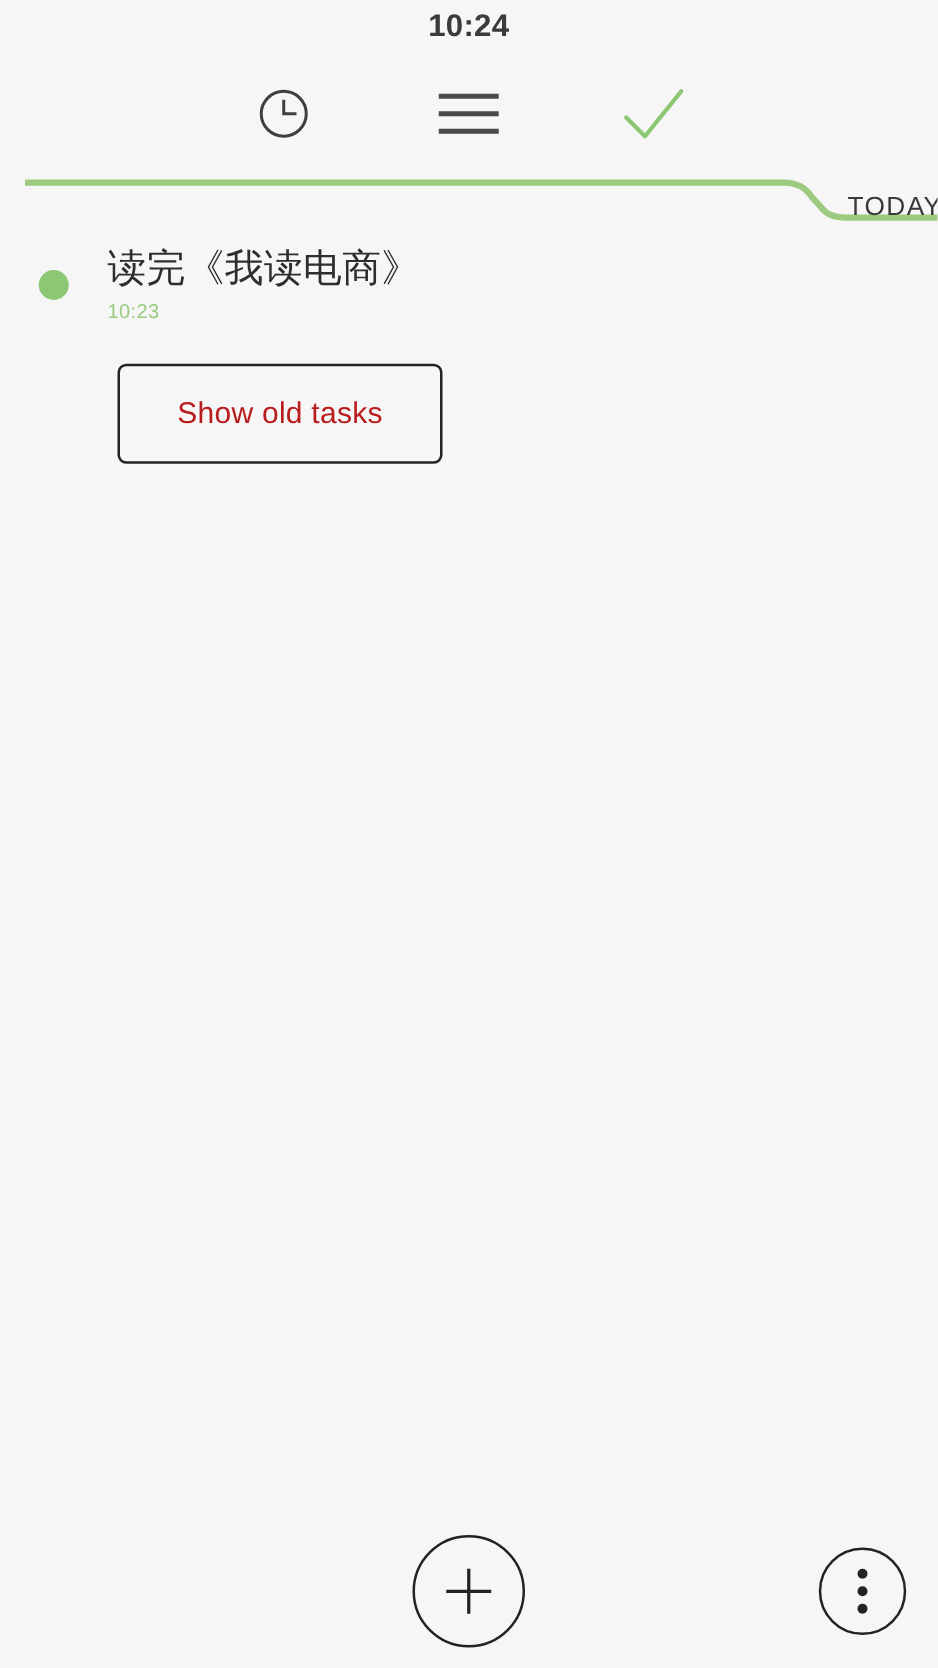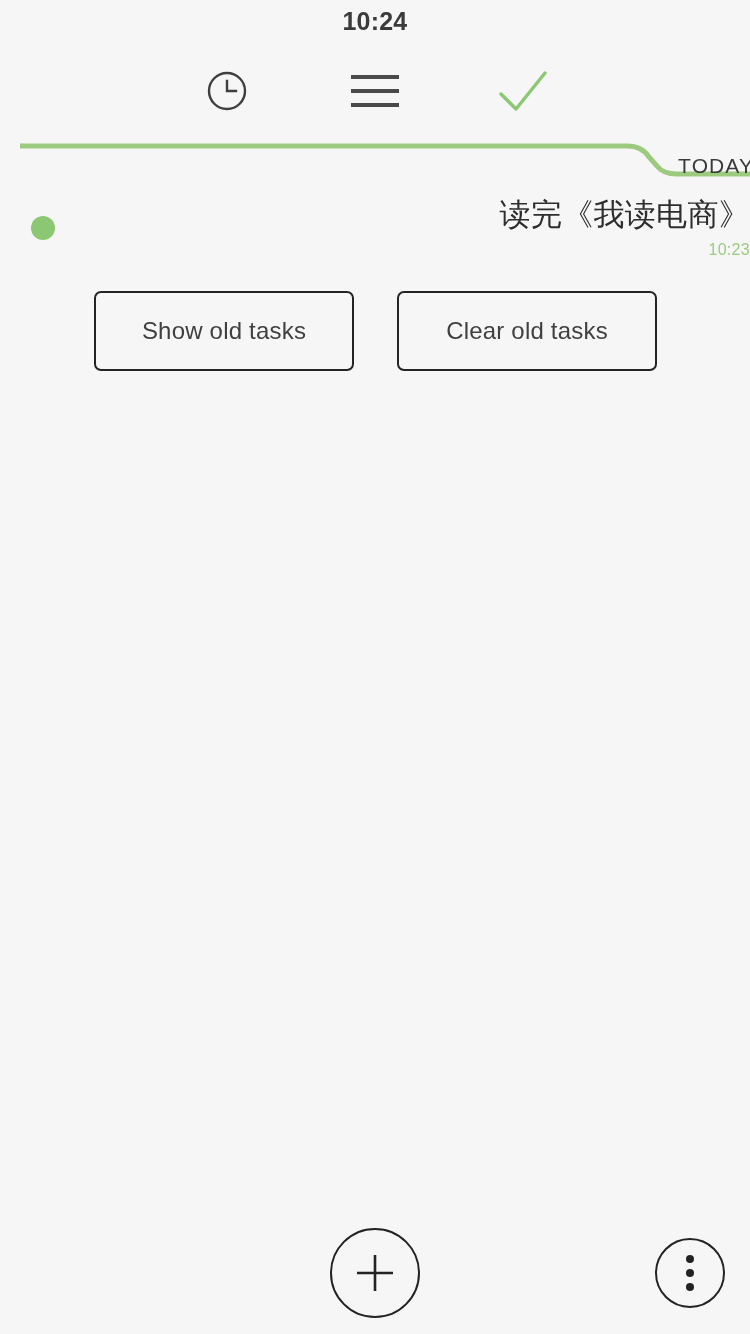--- a/index.html
+++ b/index.html
@@ -77,21 +77,20 @@
 
   
   .task-list {
     padding-top: 8px;
   }
   .task-row {
     display: flex;
     align-items: flex-start;
     padding: 0 0 0 0;
     min-height: 66px;
-    text-align: right;
   }
   .task-dot-cell {
     width: 86px;
     display: flex;
     justify-content: center;
     padding-top: 24px;
     box-sizing: border-box;
   }
   .task-dot {
     width: 24px;
@@ -120,21 +119,21 @@
   .old-task-actions {
     display: flex;
     margin-top: 32px;
     padding-left: 94px;
     gap: 43px;
   }
   .outline-btn {
     border: 2px solid #242424;
     border-radius: 7px;
     background: transparent;
-    color: #404040;
+    color: #b91c1c;
     font-size: 24px;
     font-family: inherit;
     height: 80px;
     width: 260px;
     cursor: pointer;
     letter-spacing: 0.2px;
     padding: 0;
   }
 
   
@@ -229,21 +228,20 @@
       <span class="task-dot"></span>
     </div>
     <div class="task-body">
       <div class="task-title">读完《我读电商》</div>
       <div class="task-time">10:23</div>
     </div>
   </div>
 
   <div class="old-task-actions">
     <button class="outline-btn">Show old tasks</button>
-    <button class="outline-btn">Clear old tasks</button>
   </div>
 
 </div>
 
 <div class="bottom-bar">
 
   <button class="fab-add">
     <span>
       <svg width="44" height="44" viewBox="0 0 44 44">
         <line x1="4" y1="22" x2="40" y2="22" stroke="#232323" stroke-width="2.6"></line>

